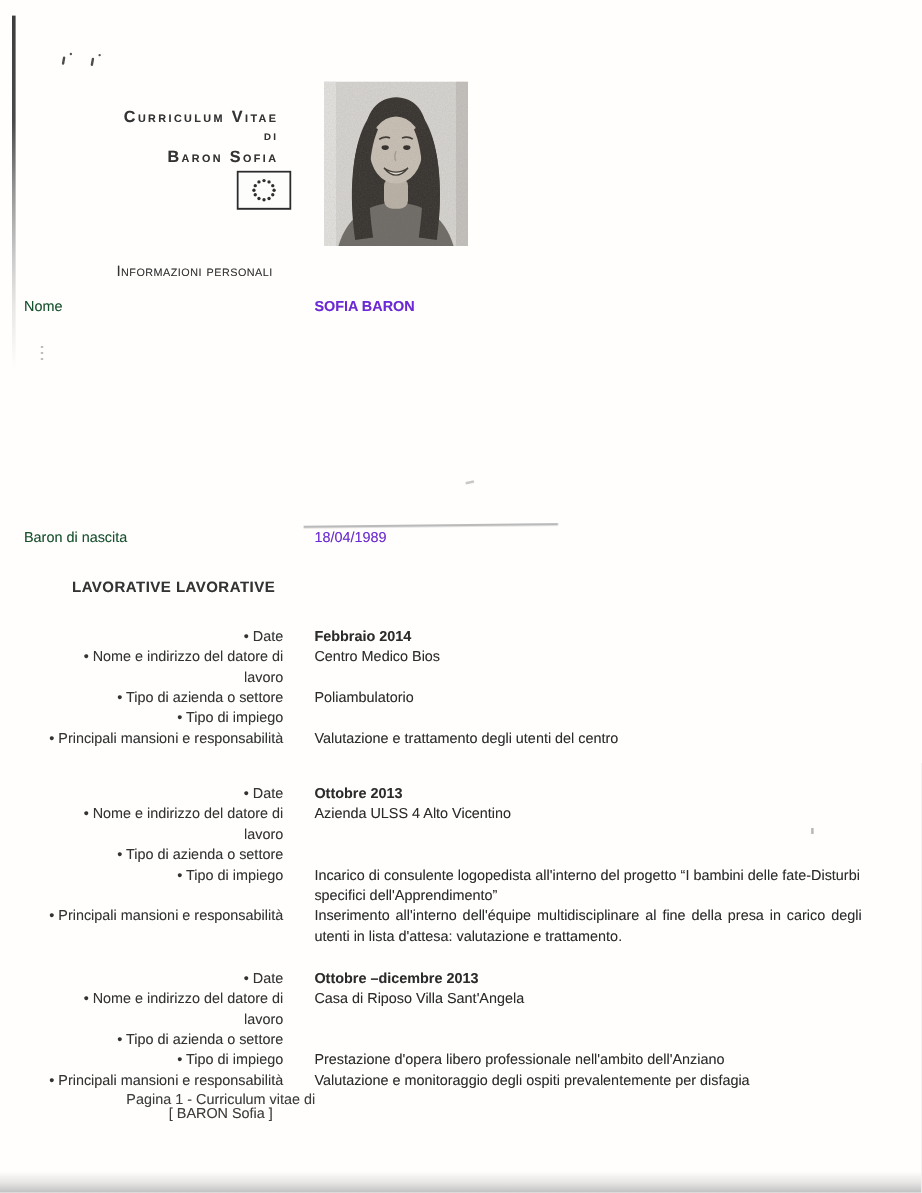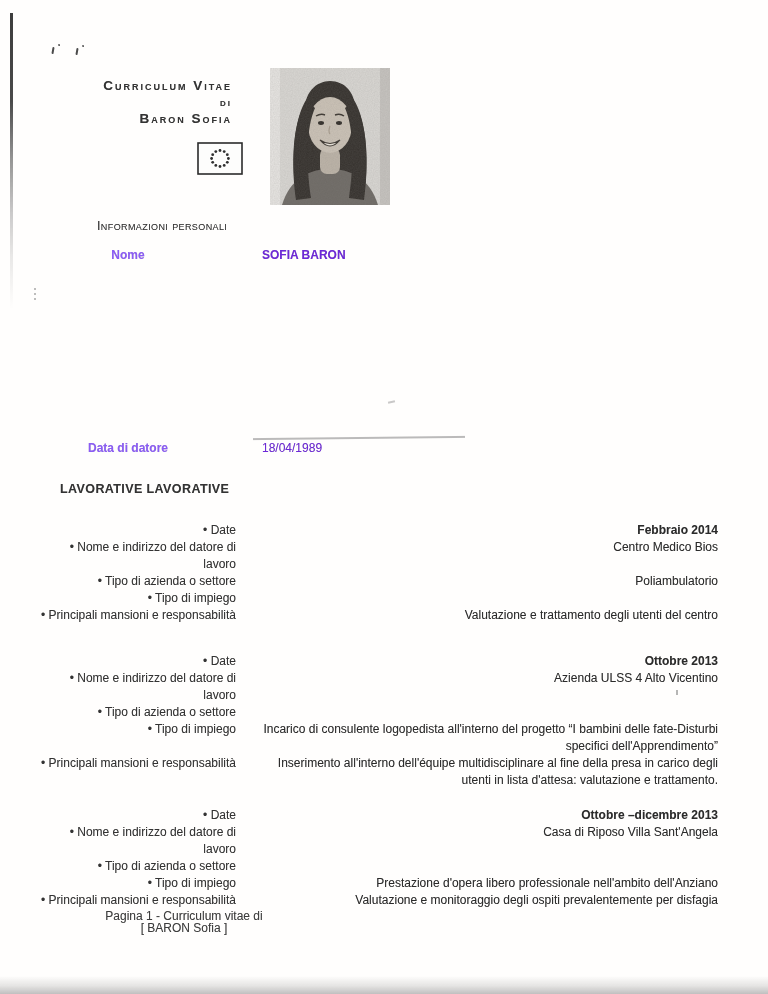--- a/index.html
+++ b/index.html
@@ -35,21 +35,21 @@
   .speck-1{position:absolute;left:388px;top:401px;width:7px;height:2px;background:rgba(120,120,120,.4);transform:rotate(-12deg);}
   .speck-2{position:absolute;left:676px;top:690px;width:2px;height:5px;background:rgba(110,110,110,.5);}
   .bottom-band{
     position:absolute;left:0;bottom:0;width:768px;height:18px;
     background:linear-gradient(to bottom,rgba(150,150,150,0) 0%,rgba(150,150,150,.25) 55%,rgba(130,130,130,.5) 100%);
     filter:blur(.5px);
   }
 
   
   .title-block{
-    position:absolute;left:30px;top:76px;width:202px;text-align:right;
+    position:absolute;left:30px;top:88px;width:202px;text-align:right;
     font-weight:700;font-variant:small-caps;letter-spacing:2px;color:#333;
     text-shadow:0 0 .5px rgba(70,70,70,.4);
   }
   .title-l1{font-size:13.5px;line-height:19px;}
   .title-l2{font-size:11px;line-height:14px;}
   .title-l3{font-size:13.5px;line-height:19px;}
 
   .eu-flag{position:absolute;left:197px;top:142px;width:46px;height:33px;}
   .photo{position:absolute;left:270px;top:68px;width:120px;height:137px;}
 
@@ -64,29 +64,29 @@
     font-weight:700;font-size:12.5px;letter-spacing:.4px;color:#333;
     text-shadow:0 0 .5px rgba(70,70,70,.4);
   }
 
   
   .rowgrid{
     position:absolute;left:20px;width:698px;
     display:grid;grid-template-columns:216px 1fr;column-gap:26px;
     font-size:12px;line-height:17px;
   }
-  .rowgrid .lbl{text-align:center;white-space:pre-line;color:#8b5cf6;text-shadow:0 0 .4px rgba(80,80,80,.35);font-weight:bold;}
+  .rowgrid .lbl{text-align:left;white-space:pre-line;color:#14532d;text-shadow:0 0 .4px rgba(80,80,80,.35);}
   .rowgrid .val{text-align:left;color:#6d28d9;text-shadow:0 0 .4px rgba(80,80,80,.35);}
   .val.bold{font-weight:700;}
   .val.justify{text-align:justify;}
 
   .entry{position:absolute;left:20px;width:698px;font-size:12px;line-height:17px;}
   .entry .row{display:grid;grid-template-columns:216px 1fr;column-gap:26px;}
   .entry .lbl{text-align:right;white-space:pre-line;color:#333;text-shadow:0 0 .4px rgba(80,80,80,.35);}
-  .entry .val{color:#2b2b2b;text-shadow:0 0 .4px rgba(80,80,80,.35);text-align:right;}
+  .entry .val{color:#2b2b2b;text-shadow:0 0 .4px rgba(80,80,80,.35);}
 
   
   .footer{
     position:absolute;left:95px;top:910px;width:178px;text-align:center;
     font-size:12px;line-height:12px;color:#3d3d3d;
     text-shadow:0 0 .4px rgba(80,80,80,.35);
   }
 </style>
 </head>
 <body>
@@ -164,21 +164,21 @@
   </div>
 
   <div class="info-heading">Informazioni personali</div>
 
   <div class="rowgrid" style="top:247px">
     <div class="lbl">Nome</div>
     <div class="val bold">SOFIA BARON</div>
   </div>
 
   <div class="rowgrid" style="top:440px">
-    <div class="lbl">Data di datore</div>
+    <div class="lbl">Baron di nascita</div>
     <div class="val">18/04/1989</div>
   </div>
 
   <div class="exp-heading">LAVORATIVE LAVORATIVE</div>
 
   <div class="entry" style="top:522px">
     <div class="row">
       <div class="lbl">• Date</div>
       <div class="val bold">Febbraio 2014</div>
     </div>

